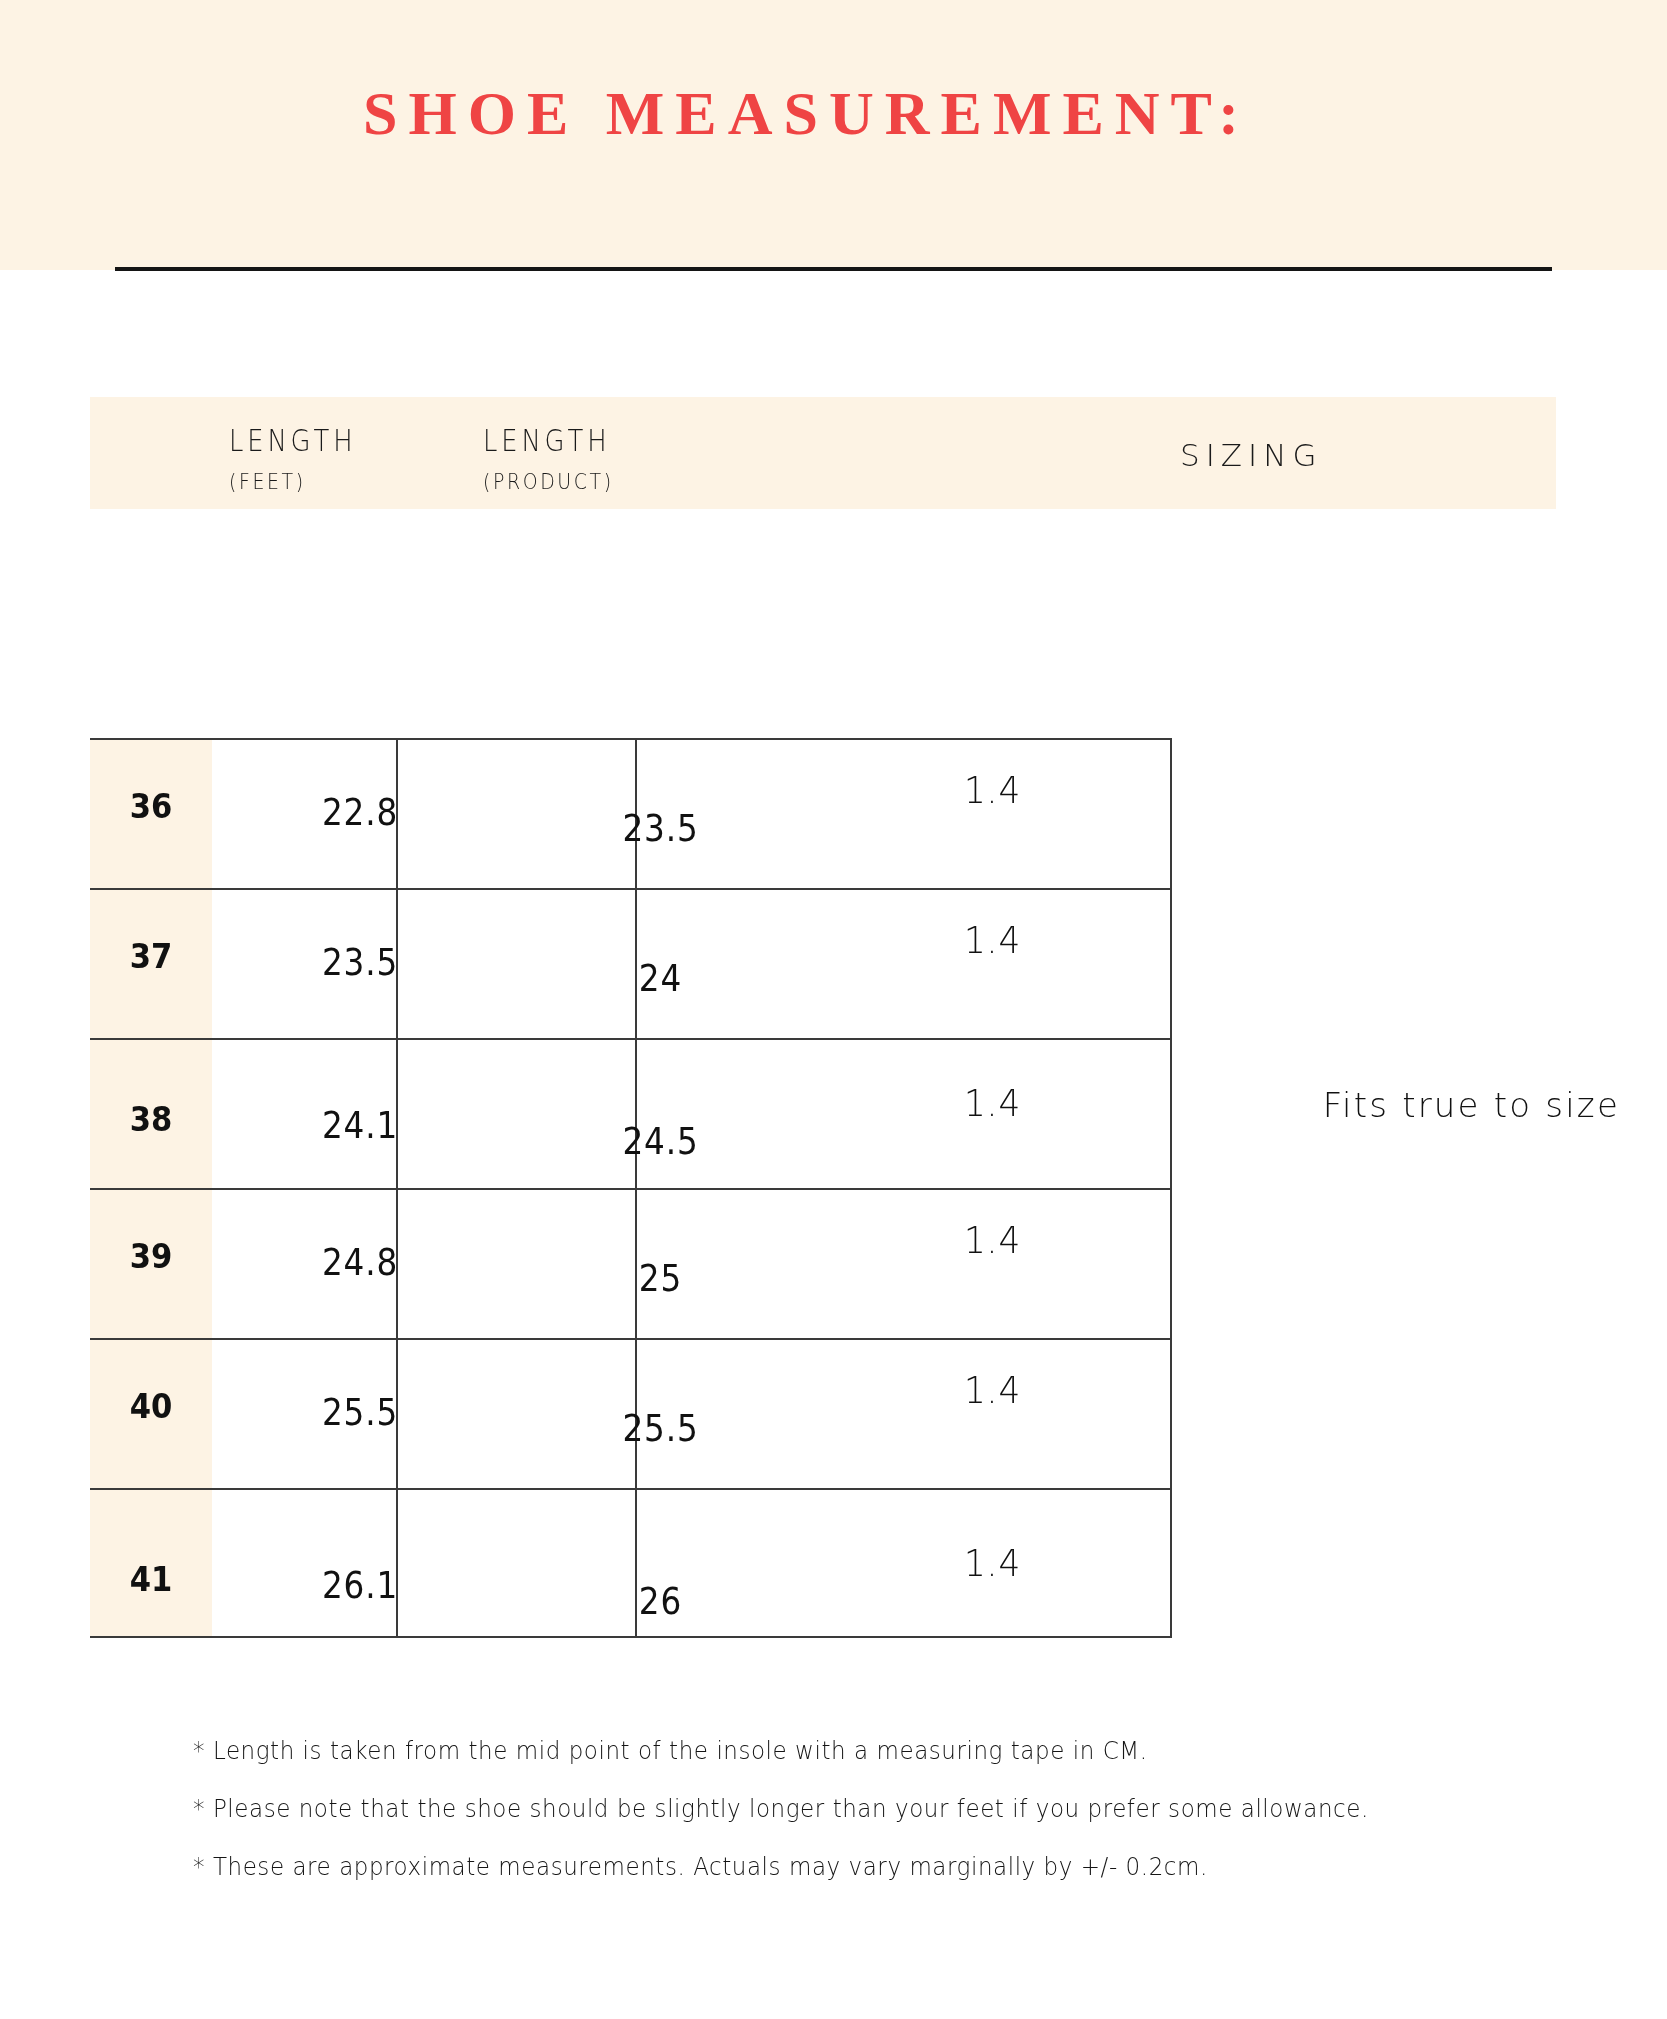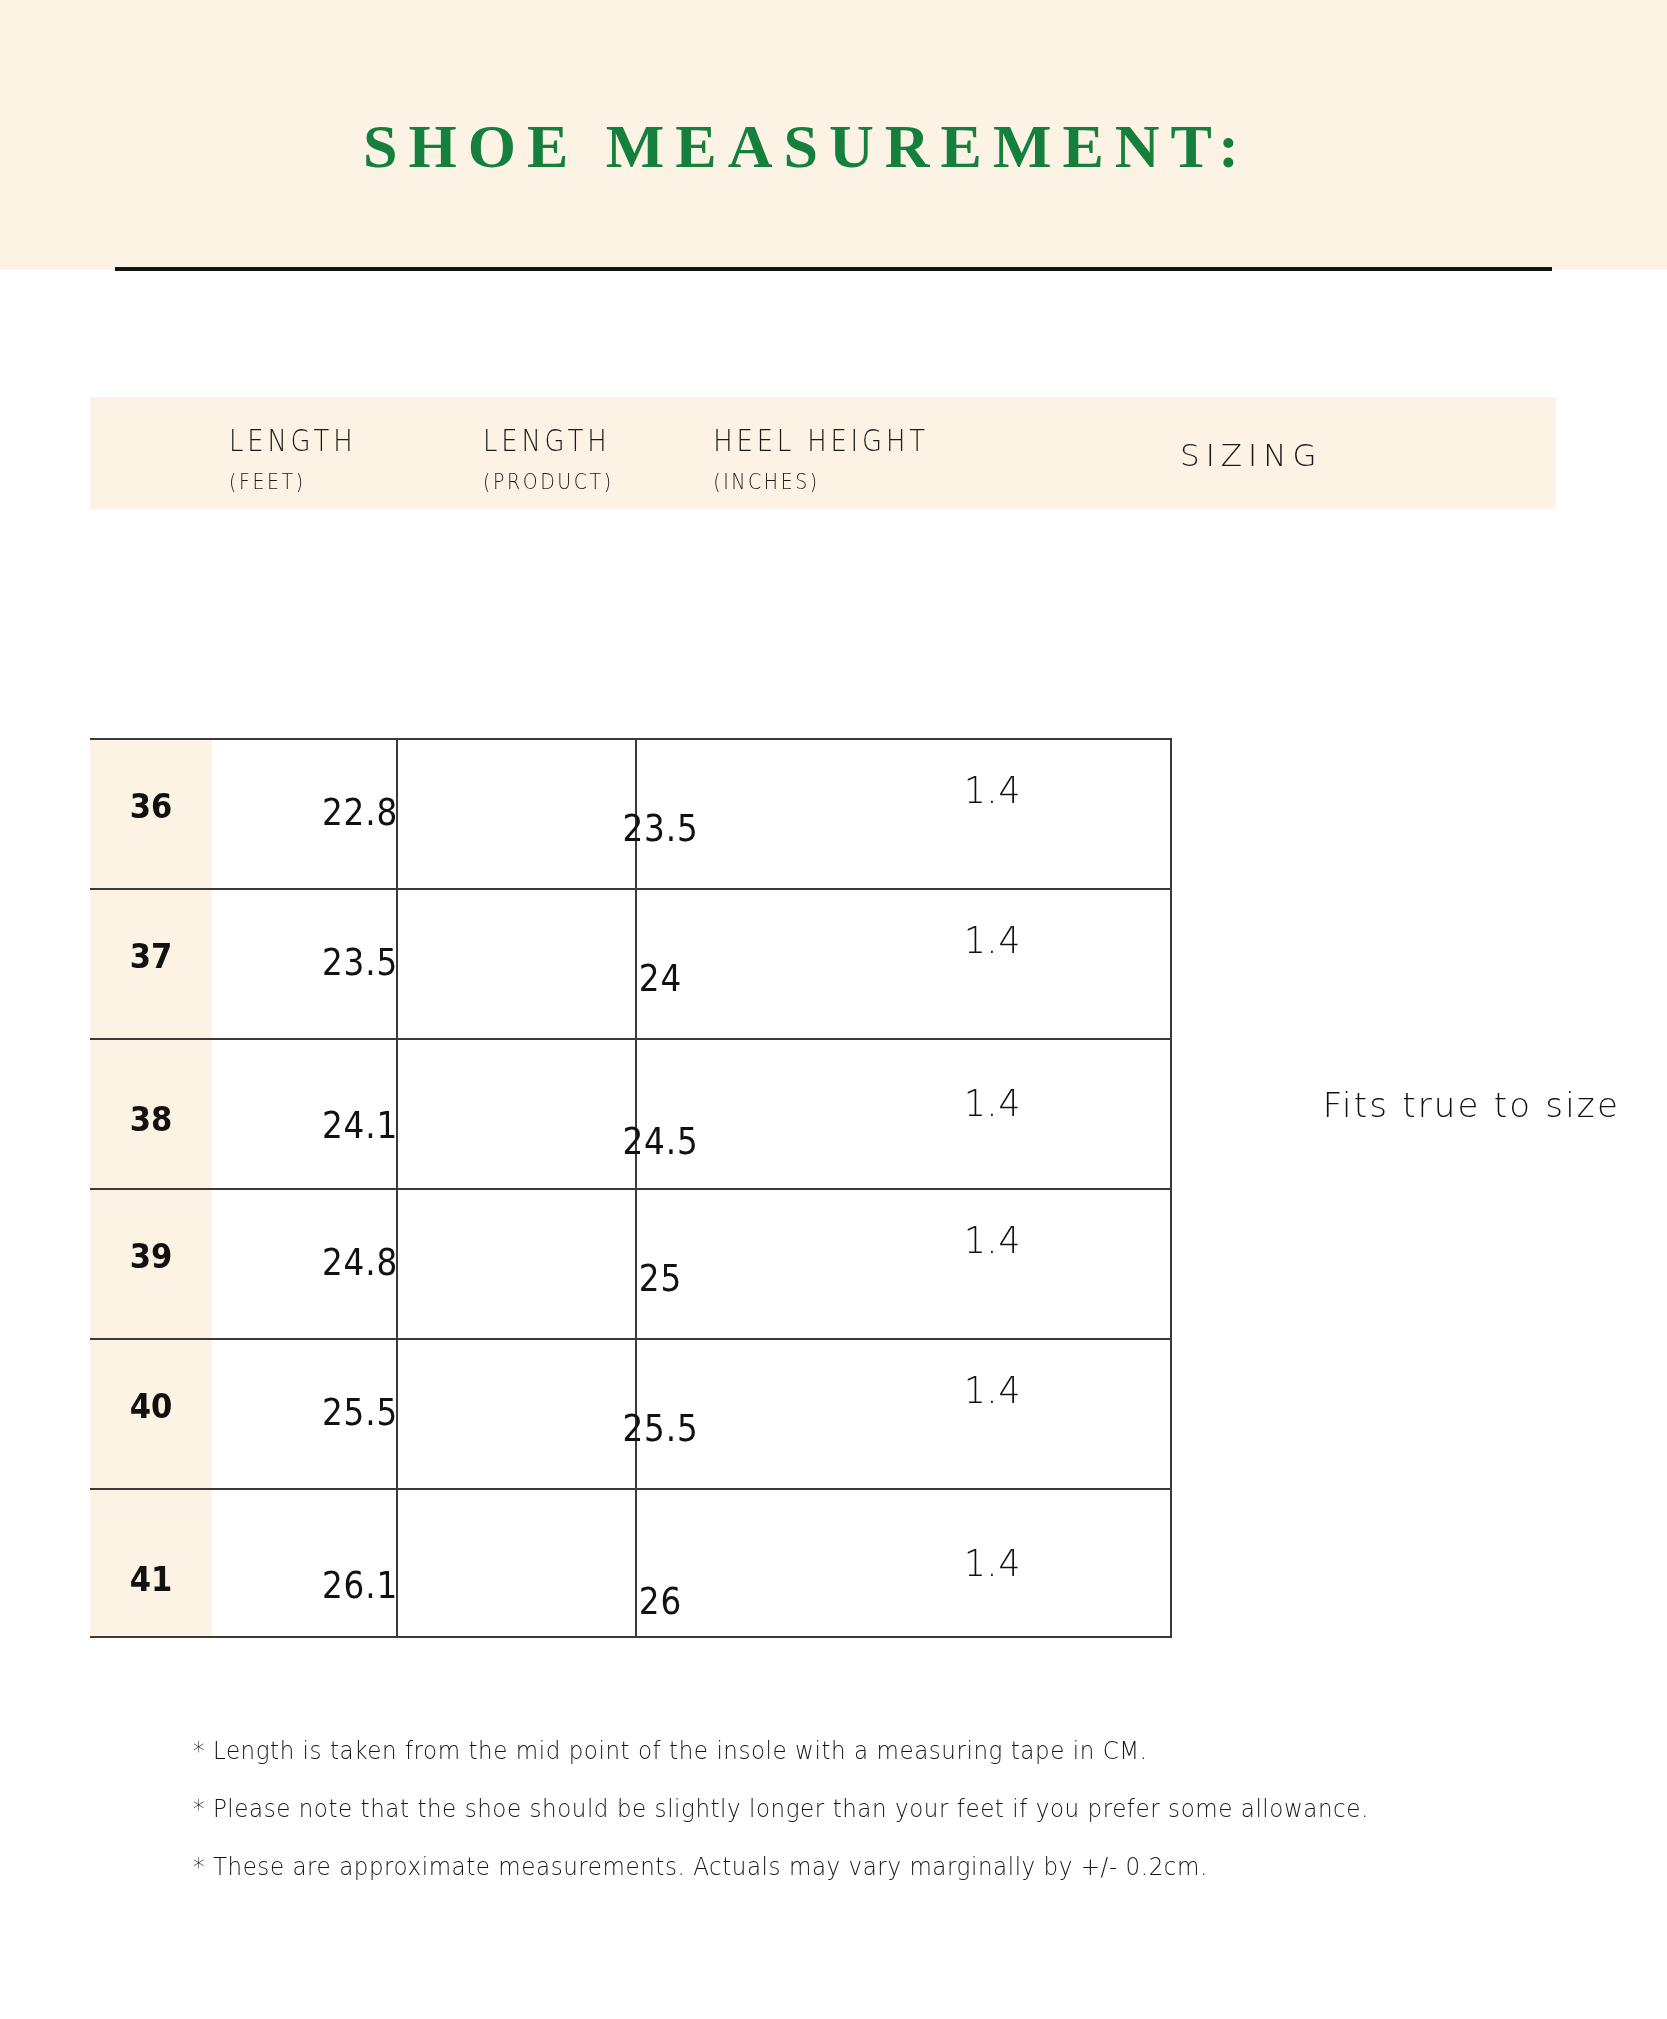--- a/index.html
+++ b/index.html
@@ -27,23 +27,22 @@
   .page-title {
     position: absolute;
     left: 0;
     top: 78px;
     width: 1613px;
     text-align: center;
     font-family: "Liberation Serif", serif;
     font-weight: bold;
     font-size: 62px;
     letter-spacing: 11px;
-    color: #15803d;
-    white-space: nowrap;
-    margin-top: 33px;
+    color: #ef4444;
+    white-space: nowrap;
   }
   .title-rule {
     position: absolute;
     left: 115px;
     top: 267px;
     width: 1437px;
     height: 4px;
     background: #141414;
   }
 
@@ -218,24 +217,20 @@
 <div class="title-rule"></div>
 
 <div class="header-band">
   <div class="hdr hdr-len-feet">
     <span class="hdr-main">LENGTH</span>
     <span class="hdr-sub">(FEET)</span>
   </div>
   <div class="hdr hdr-len-prod">
     <span class="hdr-main">LENGTH</span>
     <span class="hdr-sub">(PRODUCT)</span>
-  </div>
-  <div class="hdr hdr-heel">
-    <span class="hdr-main">HEEL HEIGHT</span>
-    <span class="hdr-sub">(INCHES)</span>
   </div>
   <div class="hdr-sizing">SIZING</div>
 </div>
 
 <div class="table">
   <div class="size-col-bg"></div>
 
   <div class="rule-h" style="top:0px"></div>
   <div class="rule-h" style="top:150px"></div>
   <div class="rule-h" style="top:300px"></div>

